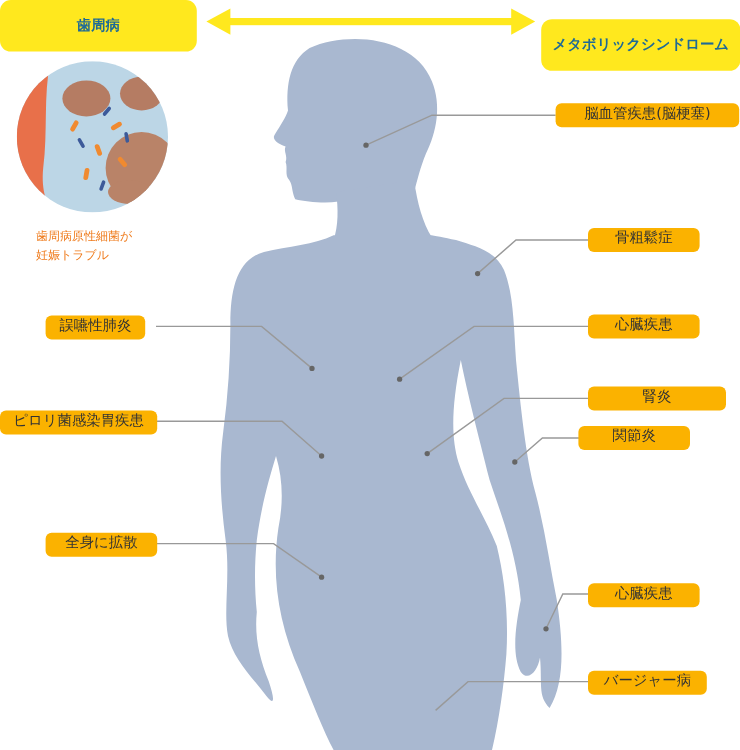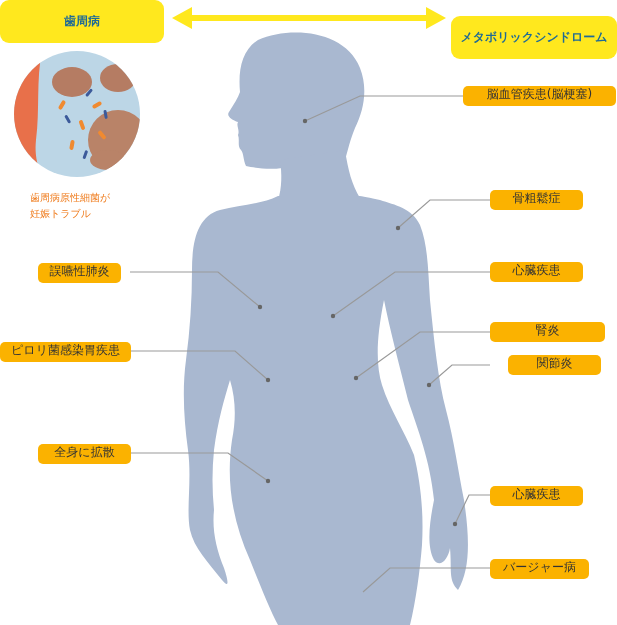--- a/index.html
+++ b/index.html
@@ -122,21 +122,21 @@
 </div>
 <div class="label" style="left:490px;top:262px;width:93px;">
   <span>心臓疾患</span>
 </div>
 <div class="label" style="left:0;top:342px;width:131px;">
   <span>ピロリ菌感染胃疾患</span>
 </div>
 <div class="label" style="left:490px;top:322px;width:115px;">
   <span>腎炎</span>
 </div>
-<div class="label" style="left:508px;top:355px;width:93px;">
+<div class="label" style="left:482px;top:355px;width:93px;">
   <span>関節炎</span>
 </div>
 <div class="label" style="left:38px;top:444px;width:93px;">
   <span>全身に拡散</span>
 </div>
 <div class="label" style="left:490px;top:486px;width:93px;">
   <span>心臓疾患</span>
 </div>
 <div class="label" style="left:490px;top:559px;width:99px;">
   <span>バージャー病</span>

